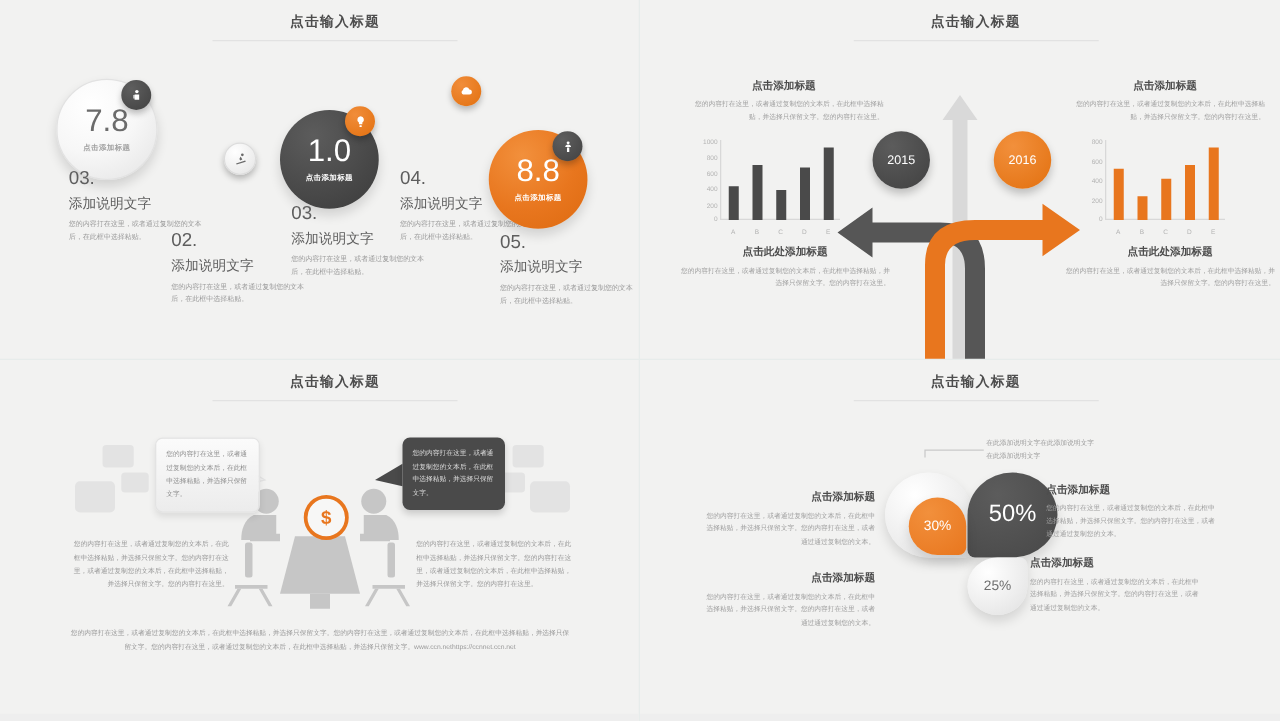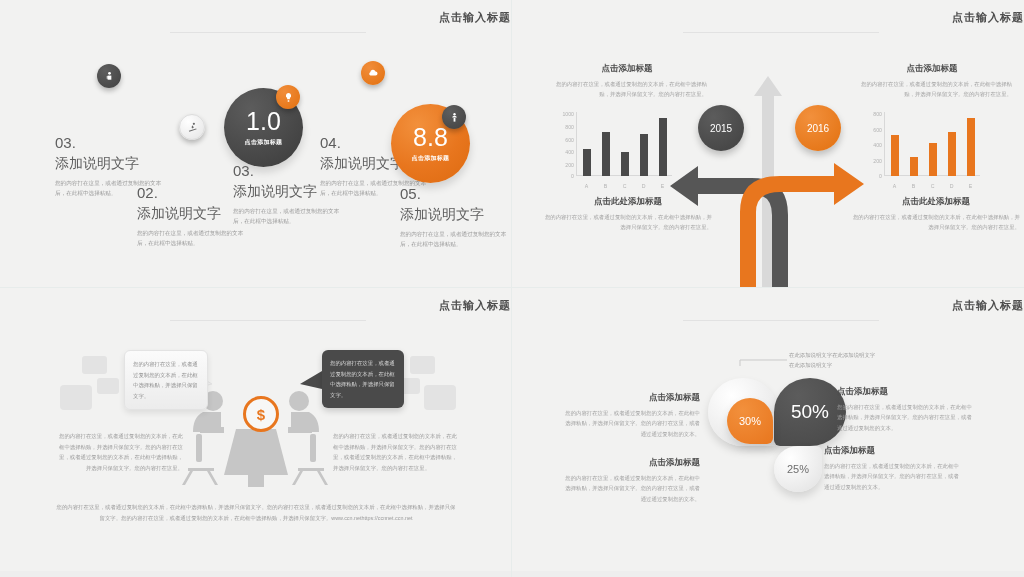--- a/index.html
+++ b/index.html
@@ -13,21 +13,21 @@
   .sheet{position:relative;width:1024px;height:577px;display:grid;
          grid-template-columns:512px 512px;grid-template-rows:288px 289px;}
   .slide{position:relative;background:#f2f2f1;overflow:hidden;}
   .slide.tl{border-right:1px solid #e7eceb;border-bottom:1px solid #e7eceb;}
   .slide.tr{border-bottom:1px solid #e7eceb;}
   .slide.bl{border-right:1px solid #e7eceb;}
   .slide::after{content:"";position:absolute;left:0;right:0;bottom:0;height:6px;background:#eeeeee;}
   .slide.tl::after,.slide.tr::after{display:none;}
 
   
-  .title-wrap{position:absolute;top:10px;left:0;right:0;text-align:right;padding-left:25px;}
+  .title-wrap{position:absolute;top:10px;left:0;right:0;text-align:center;padding-left:25px;}
   .title-txt{font-size:11px;color:#4d4d4d;letter-spacing:1px;font-weight:bold;}
   .title-rule{width:196px;height:1px;background:#e2e2e2;margin:7px auto 0;}
 
   
   .circ{position:absolute;border-radius:50%;display:flex;flex-direction:column;
         align-items:center;justify-content:center;box-shadow:0 5px 9px rgba(0,0,0,.14);}
   .circ .num{font-weight:300;line-height:1;}
   .circ .cap{font-size:6px;margin-top:4px;font-weight:bold;letter-spacing:.3px;}
   .c-light{background:radial-gradient(circle at 34% 26%,#ffffff 0%,#f7f7f7 48%,#e3e3e3 100%);
            border:1px solid #e2e2e2;}
@@ -41,21 +41,21 @@
   .badge{position:absolute;width:24px;height:24px;border-radius:50%;
          display:flex;align-items:center;justify-content:center;
          box-shadow:0 3px 5px rgba(0,0,0,.25);}
   .badge.dark{background:radial-gradient(circle at 34% 28%,#5e5e5e,#414141);}
   .badge.orange{background:radial-gradient(circle at 34% 28%,#f18d3a,#e2700f);}
   .badge.lite{background:radial-gradient(circle at 34% 28%,#ffffff,#e4e4e4);border:1px solid #dcdcdc;}
   .badge svg{display:block;}
 
   .blk{position:absolute;width:110px;}
   .blk .n{font-size:15px;color:#5e5e5e;font-weight:300;line-height:1.1;}
-  .blk .h{font-size:14px;color:#5e5e5e;margin-top:3px;}
+  .blk .h{font-size:11px;color:#5e5e5e;margin-top:3px;}
   .blk .p{font-size:5.6px;color:#9a9a9a;line-height:1.85;margin-top:5px;}
 
   
   .s2head{position:absolute;width:160px;text-align:center;}
   .s2head .h{font-size:8.5px;color:#4d4d4d;font-weight:bold;}
   .s2head .p{font-size:5.4px;color:#a0a0a0;line-height:1.85;margin-top:4px;text-align:right;}
   .s2foot{position:absolute;width:168px;text-align:center;}
   .s2foot .h{font-size:8.5px;color:#4d4d4d;font-weight:bold;}
   .s2foot .p{font-size:5.4px;color:#a0a0a0;line-height:1.85;margin-top:4px;text-align:right;}
 
@@ -104,20 +104,24 @@
 <body>
 
 <div class="sheet">
 
   <div class="slide tl">
     <div class="title-wrap">
       <div class="title-txt">点击输入标题</div>
       <div class="title-rule"></div>
     </div>
 
+    <div class="circ c-light" style="left:45px;top:63px;width:79px;height:79px;">
+      <div class="num" style="font-size:25px;">7.8</div>
+      <div class="cap">点击添加标题</div>
+    </div>
     <div class="badge dark" style="left:97px;top:64px;">
       <svg width="11" height="11" viewBox="0 0 24 24" fill="#fff">
           <circle cx="12" cy="5" r="3"></circle>
           <path d="M8 10h8v9H8z"></path>
           <path d="M6 11h2v6H6z"></path>
         </svg>
     </div>
     <div class="blk" style="left:55px;top:135px;">
       <div class="n">03.</div>
       <div class="h">添加说明文字</div>

